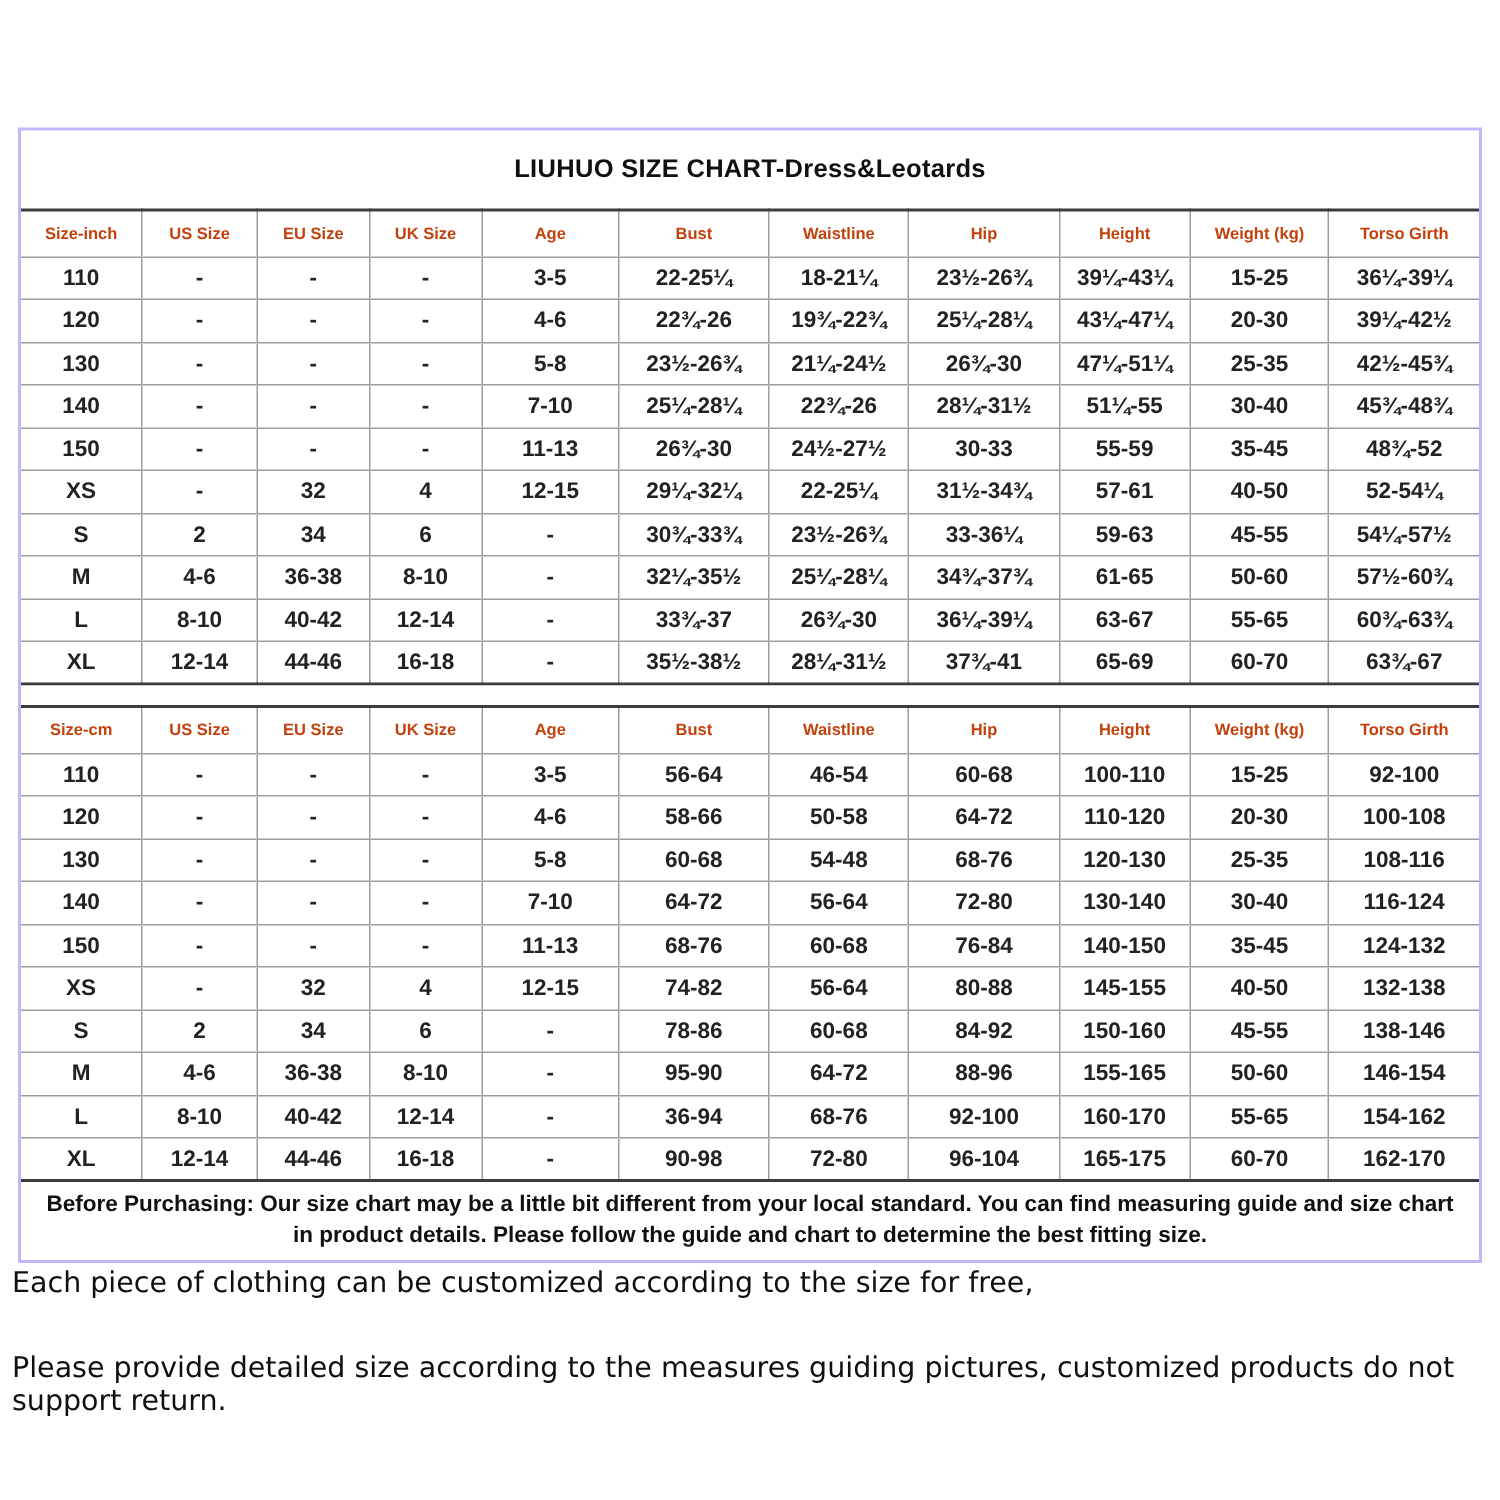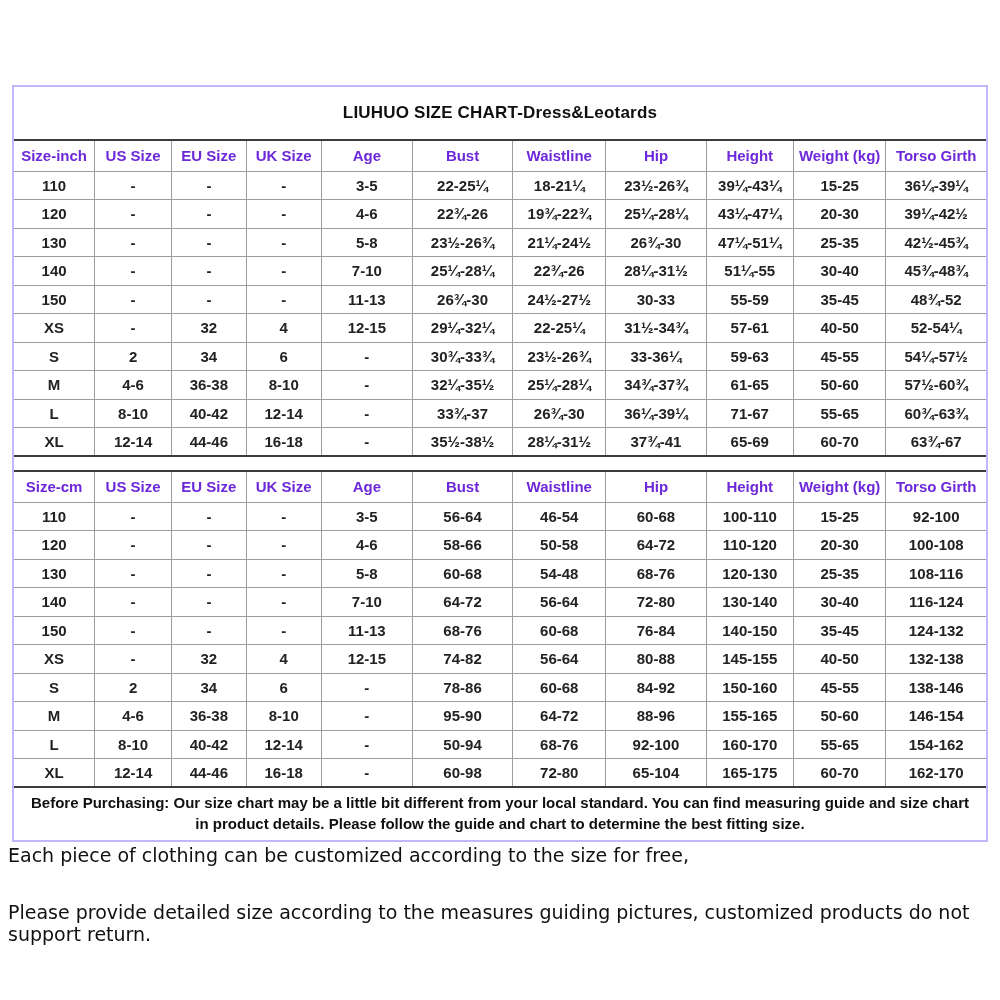--- a/index.html
+++ b/index.html
@@ -18,21 +18,21 @@
   }
   table.size-table {
     width:100%; border-collapse:collapse; table-layout:fixed;
     border-top:2px solid #3c3c3c; border-bottom:2px solid #3c3c3c;
   }
   .size-table th, .size-table td {
     text-align:center; vertical-align:middle; font-weight:bold;
     color:#222; border-left:1px solid #9c9c9c; overflow:hidden; white-space:nowrap;
   }
   .size-table th:first-child, .size-table td:first-child { border-left:none; }
-  .size-table th { height:31px; font-size:15px; color:#6d28d9; }
+  .size-table th { height:31px; font-size:11px; color:#c2410c; }
   .size-table td { height:28.5px; font-size:15px; }
   .size-table tbody tr td { border-top:1px solid #9c9c9c; }
   .size-table th:nth-child(1){width:8.3%} .size-table th:nth-child(2){width:7.9%}
   .size-table th:nth-child(3){width:7.7%} .size-table th:nth-child(4){width:7.7%}
   .size-table th:nth-child(5){width:9.4%} .size-table th:nth-child(6){width:10.3%}
   .size-table th:nth-child(7){width:9.6%} .size-table th:nth-child(8){width:10.3%}
   .size-table th:nth-child(9){width:9.0%} .size-table th:nth-child(10){width:9.5%}
   .spacer { height:13px; background:#fff; }
   .note {
     padding:4px 15px 6px; text-align:center; font-weight:bold;
@@ -174,21 +174,21 @@
         </tr>
         <tr>
           <td>L</td>
           <td>8-10</td>
           <td>40-42</td>
           <td>12-14</td>
           <td>-</td>
           <td>33¾-37</td>
           <td>26¾-30</td>
           <td>36¼-39¼</td>
-          <td>71-67</td>
+          <td>63-67</td>
           <td>55-65</td>
           <td>60¾-63¾</td>
         </tr>
         <tr>
           <td>XL</td>
           <td>12-14</td>
           <td>44-46</td>
           <td>16-18</td>
           <td>-</td>
           <td>35½-38½</td>
@@ -323,36 +323,36 @@
           <td>155-165</td>
           <td>50-60</td>
           <td>146-154</td>
         </tr>
         <tr>
           <td>L</td>
           <td>8-10</td>
           <td>40-42</td>
           <td>12-14</td>
           <td>-</td>
-          <td>50-94</td>
+          <td>36-94</td>
           <td>68-76</td>
           <td>92-100</td>
           <td>160-170</td>
           <td>55-65</td>
           <td>154-162</td>
         </tr>
         <tr>
           <td>XL</td>
           <td>12-14</td>
           <td>44-46</td>
           <td>16-18</td>
           <td>-</td>
-          <td>60-98</td>
+          <td>90-98</td>
           <td>72-80</td>
-          <td>65-104</td>
+          <td>96-104</td>
           <td>165-175</td>
           <td>60-70</td>
           <td>162-170</td>
         </tr>
       </tbody>
     </table>
 
   <div class="note">Before Purchasing: Our size chart may be a little bit different from your local standard. You can find measuring guide and size chart in product details. Please follow the guide and chart to determine the best fitting size.</div>
 </div>
 

